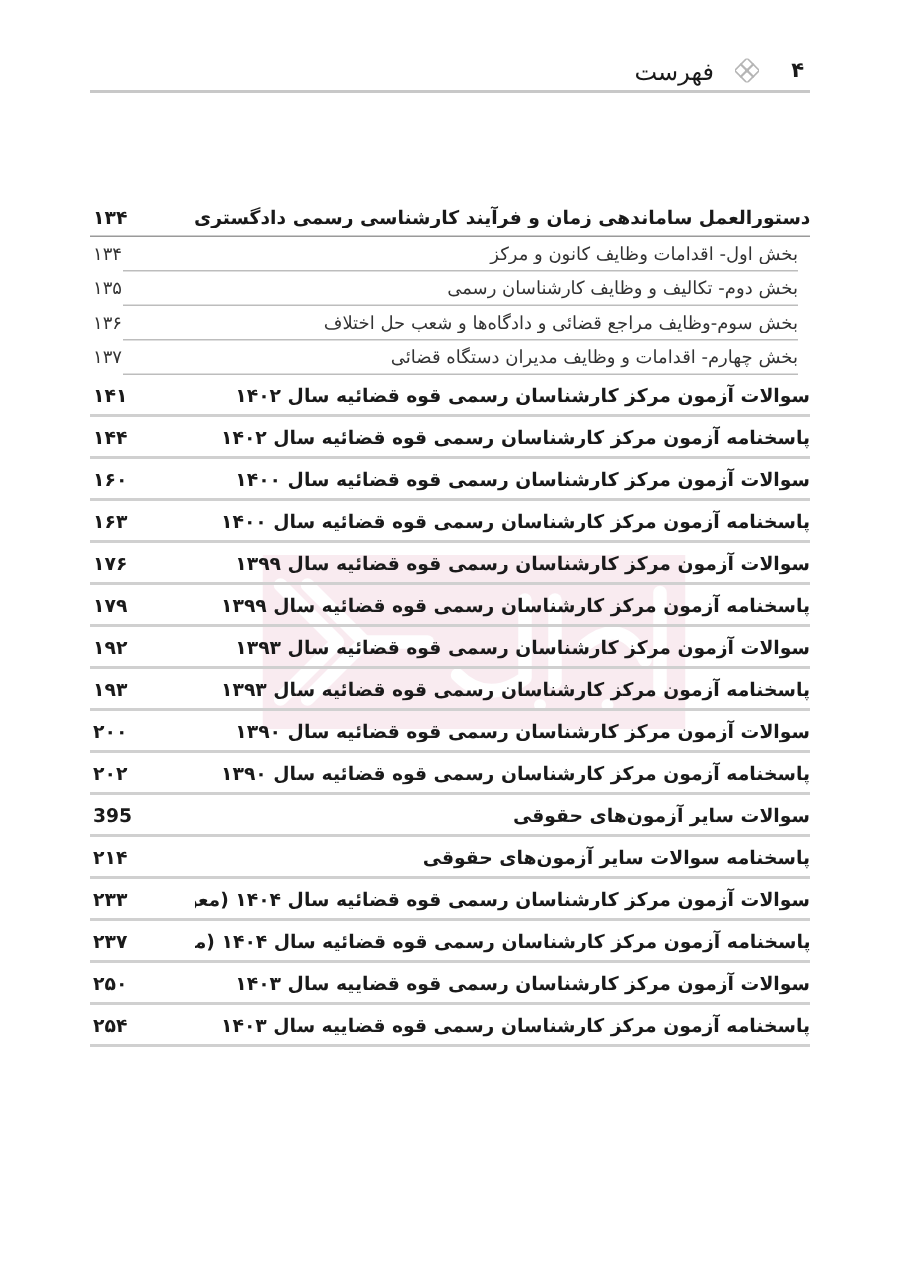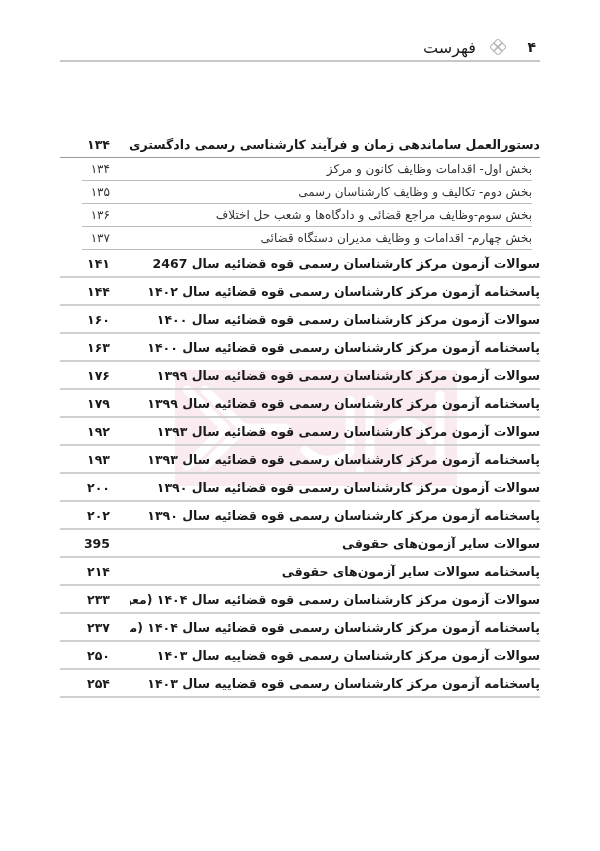--- a/index.html
+++ b/index.html
@@ -87,21 +87,21 @@
       border-bottom: 1px solid #9a9a9a;
     }
     .toc-title {
       flex: 1;
       text-align: right;
       overflow: hidden;
       margin-left: 20px;
     }
     .toc-page {
       width: 48px;
-      text-align: right;
+      text-align: left;
       padding-left: 2px;
     }
     .toc-row.sub .toc-page {
       margin-left: -22px;
     }
   </style>
 </head>
 <body>
 
 <div class="page-header">
@@ -152,21 +152,21 @@
   </div>
   <div class="toc-row sub">
     <span class="toc-title">بخش سوم-وظایف مراجع قضائی و دادگاه‌ها و شعب حل اختلاف</span>
     <span class="toc-page">۱۳۶</span>
   </div>
   <div class="toc-row sub">
     <span class="toc-title">بخش چهارم- اقدامات و وظایف مدیران دستگاه قضائی</span>
     <span class="toc-page">۱۳۷</span>
   </div>
   <div class="toc-row main">
-    <span class="toc-title">سوالات  آزمون مرکز کارشناسان رسمی قوه قضائیه سال 2467</span>
+    <span class="toc-title">سوالات  آزمون مرکز کارشناسان رسمی قوه قضائیه سال ۱۴۰۲</span>
     <span class="toc-page">۱۴۱</span>
   </div>
   <div class="toc-row main">
     <span class="toc-title">پاسخنامه  آزمون مرکز کارشناسان رسمی قوه قضائیه سال ۱۴۰۲</span>
     <span class="toc-page">۱۴۴</span>
   </div>
   <div class="toc-row main">
     <span class="toc-title">سوالات  آزمون مرکز کارشناسان رسمی قوه قضائیه سال ۱۴۰۰</span>
     <span class="toc-page">۱۶۰</span>
   </div>

